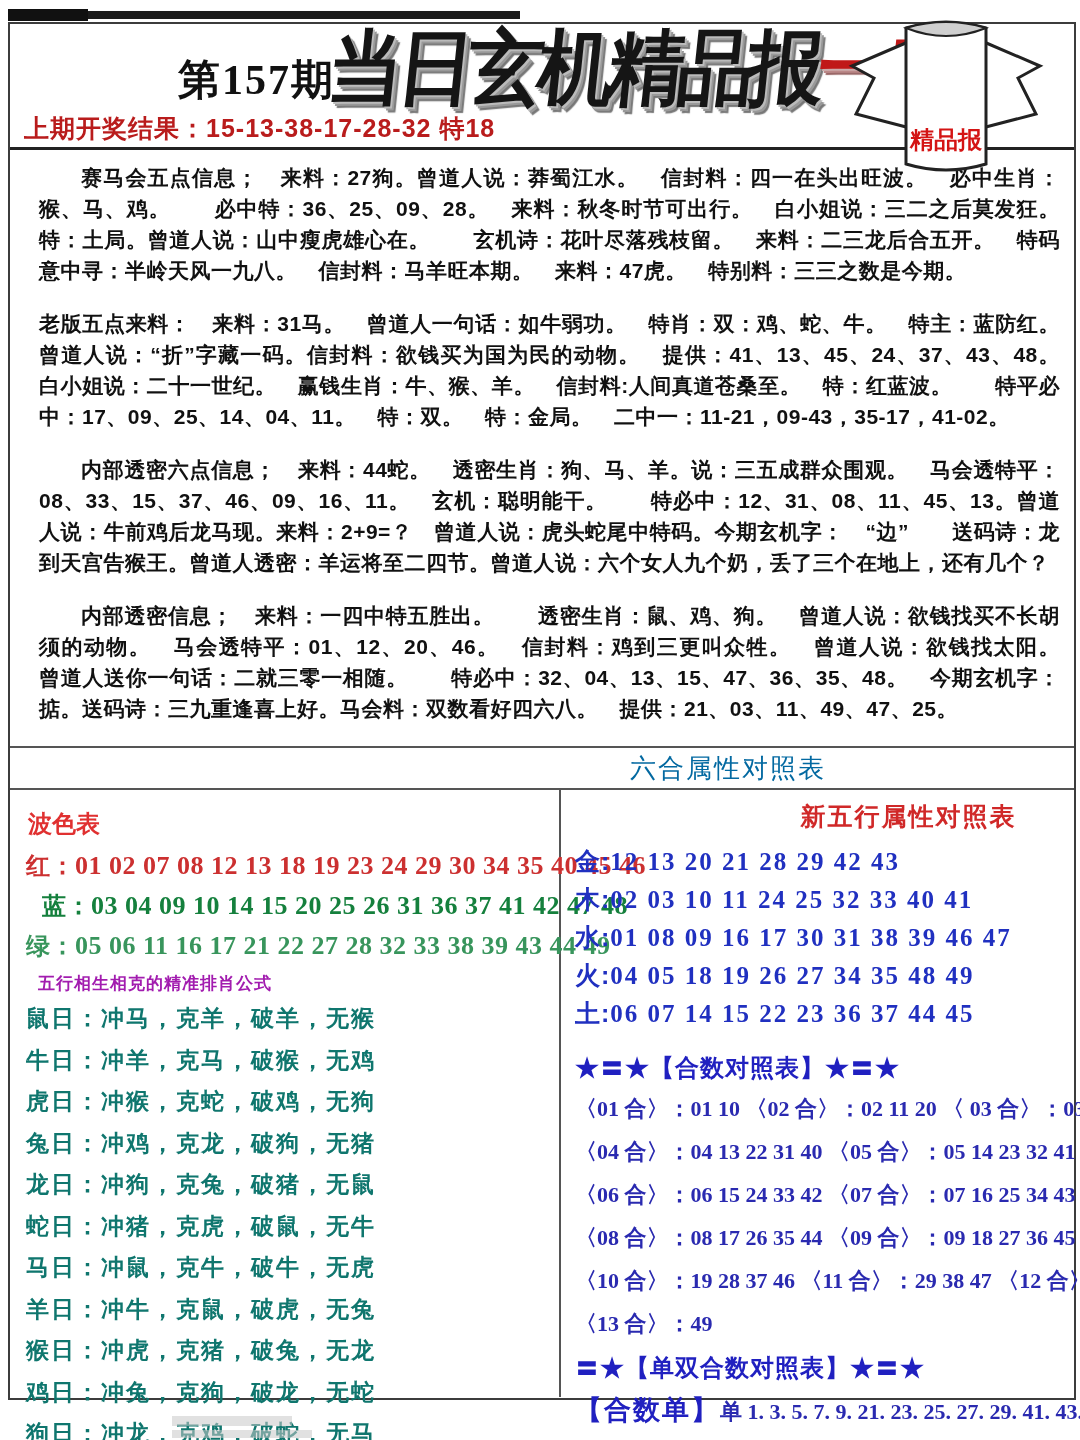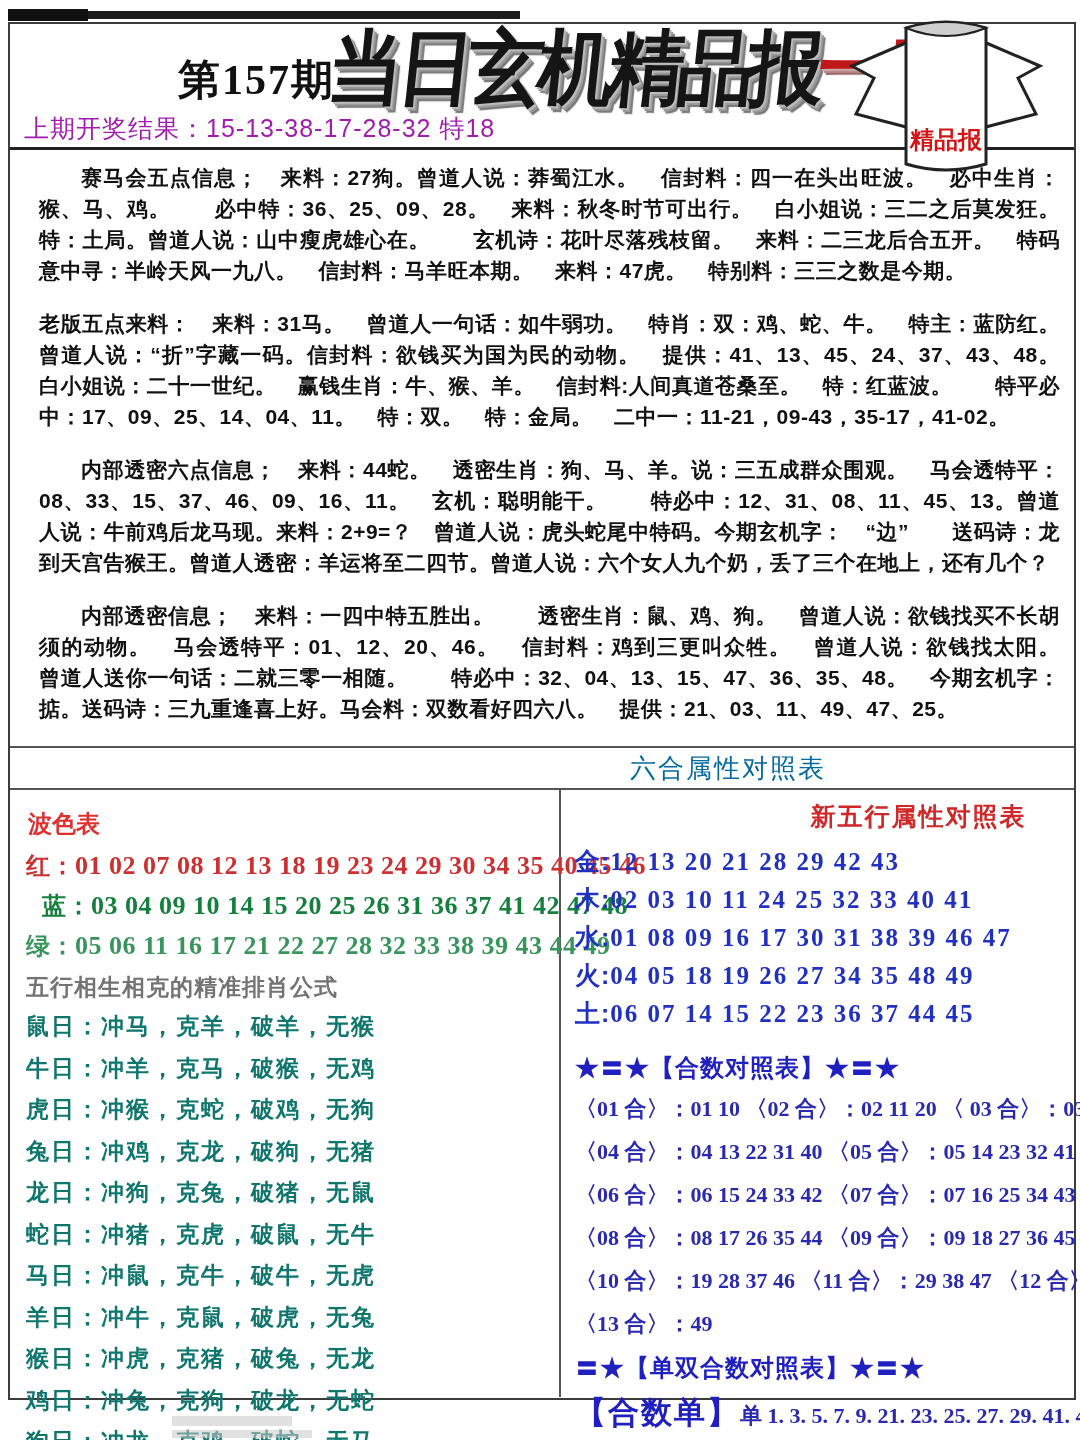--- a/index.html
+++ b/index.html
@@ -17,21 +17,21 @@
   
   .header-sec{position:relative;height:126px;border-bottom:3px solid #222;box-sizing:border-box;}
   .issue{position:absolute;left:168px;top:28px;font-family:"Liberation Serif",serif;
          font-size:42px;font-weight:bold;letter-spacing:2px;}
   .title3d{position:absolute;left:318px;top:-6px;width:560px;white-space:nowrap;
            font-size:76px;font-weight:bold;letter-spacing:-6px;color:#151515;
            transform:skewX(-6deg) scaleY(1.08);
            text-shadow:2px 2px 0 #bbb,4px 4px 0 #999,6px 6px 1px #777,-1px -1px 0 #fff,1px -1px 0 #fff;}
   .title3d .suffix{color:#c01818;
            text-shadow:2px 2px 0 #caa,4px 4px 0 #b88,6px 6px 1px #966;}
-  .result-line{position:absolute;left:14px;top:88px;font-size:25px;font-weight:normal;color:#a21caf;letter-spacing:1px;}
+  .result-line{position:absolute;left:14px;top:88px;font-size:25px;font-weight:bold;color:#b91c1c;letter-spacing:1px;}
   .ribbon{position:absolute;right:28px;top:-12px;width:200px;height:166px;z-index:5;}
 
   
   .body-sec{height:598px;border-bottom:2px solid #555;box-sizing:border-box;
             padding:12px 14px 0 14px;}
   .body-sec p{margin:0 0 22px 15px;font-size:21px;font-weight:bold;line-height:31px;
               letter-spacing:0.5px;text-align:justify;}
   .body-sec p.indent{text-indent:2em;}
 
   
@@ -45,36 +45,36 @@
   .col-right{flex:1;box-sizing:border-box;padding:6px 0 0 14px;}
 
   .bose-title{font-size:24px;font-weight:bold;color:#e03030;margin:10px 0 10px 2px;}
   .bose-row{font-family:"Liberation Serif",serif;font-size:26px;font-weight:bold;
             margin-bottom:8px;white-space:nowrap;letter-spacing:0.5px;}
   .bose-row .lab{font-family:"Liberation Sans",sans-serif;font-size:24px;}
   .c-red{color:#cc3030;}
   .c-blue{color:#15803d;margin-left:16px;}
   .c-green{color:#38955c;}
 
-  .formula-title{font-size:23px;font-weight:bold;color:#737373;margin:10px 0 8px 0;letter-spacing:1px;}
+  .formula-title{font-size:17px;font-weight:bold;color:#a21caf;margin:10px 0 8px 12px;letter-spacing:1px;}
   .zline{font-size:23px;font-weight:bold;color:#0f766e;margin-bottom:10.5px;letter-spacing:2px;}
 
   .wx-title{font-size:25px;font-weight:bold;color:#d02828;text-align:center;
             padding-left:60px;margin:4px 0 12px 0;letter-spacing:2px;}
   .wx-row{font-size:25px;font-weight:bold;color:#2030c0;margin-bottom:5px;
           letter-spacing:1px;white-space:nowrap;}
   .wx-row .wx-num{font-family:"Liberation Serif",serif;letter-spacing:2px;}
 
   .hs-head{font-size:24px;font-weight:bold;color:#2020c0;margin:22px 0 10px 0;letter-spacing:1px;}
   .hs-line{font-family:"Liberation Serif",serif;font-size:22px;font-weight:bold;
            color:#2a2ab0;margin-bottom:13px;white-space:nowrap;}
 
   .ds-head{font-size:24px;font-weight:bold;color:#2020c0;margin:10px 0 8px 0;letter-spacing:1px;}
   .ds-row{font-size:22px;margin-bottom:9px;white-space:nowrap;color:#2a2ab0;}
-  .ds-row .ds-label{font-weight:bold;font-size:31px;color:#2020c0;letter-spacing:2px;}
+  .ds-row .ds-label{font-weight:bold;font-size:27px;color:#2020c0;letter-spacing:2px;}
   .ds-row .ds-text{font-family:"Liberation Serif",serif;font-weight:bold;}
   .ds-row.indent{padding-left:96px;}
 
   
   .artifact{position:absolute;background:#c9c9c9;opacity:.55;}
 </style>
 </head>
 <body>
 
 <div class="page">

